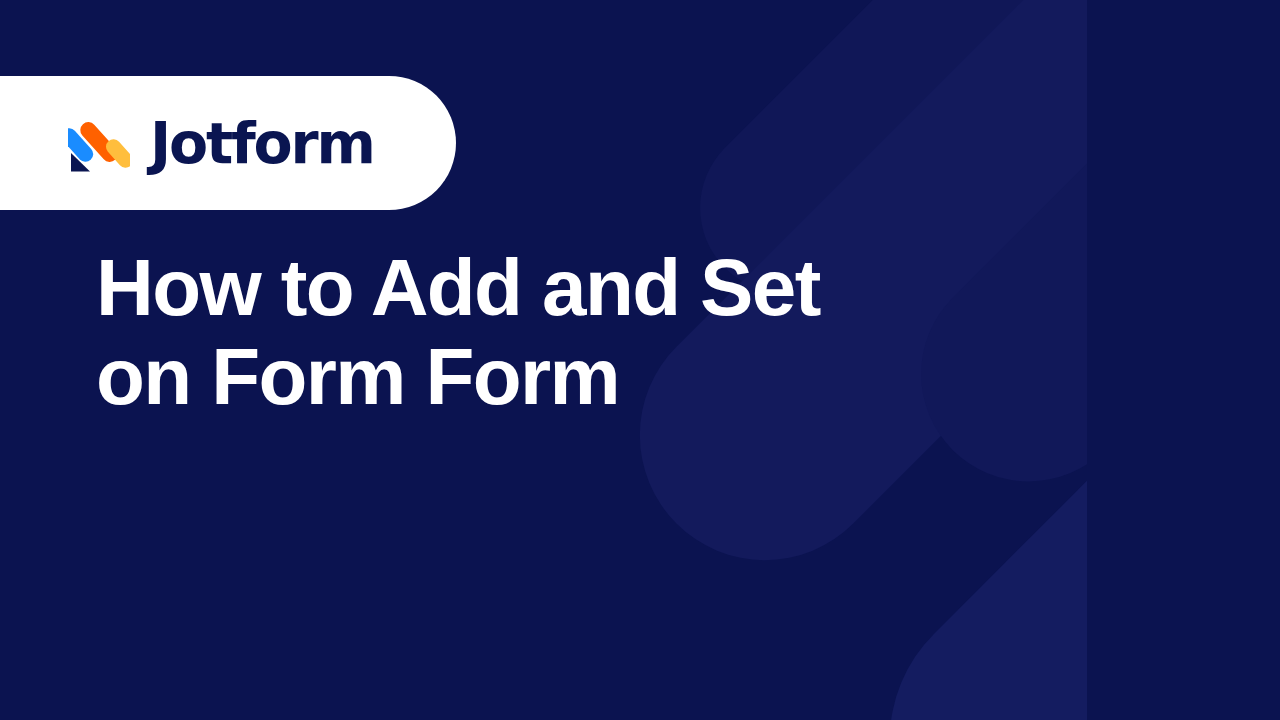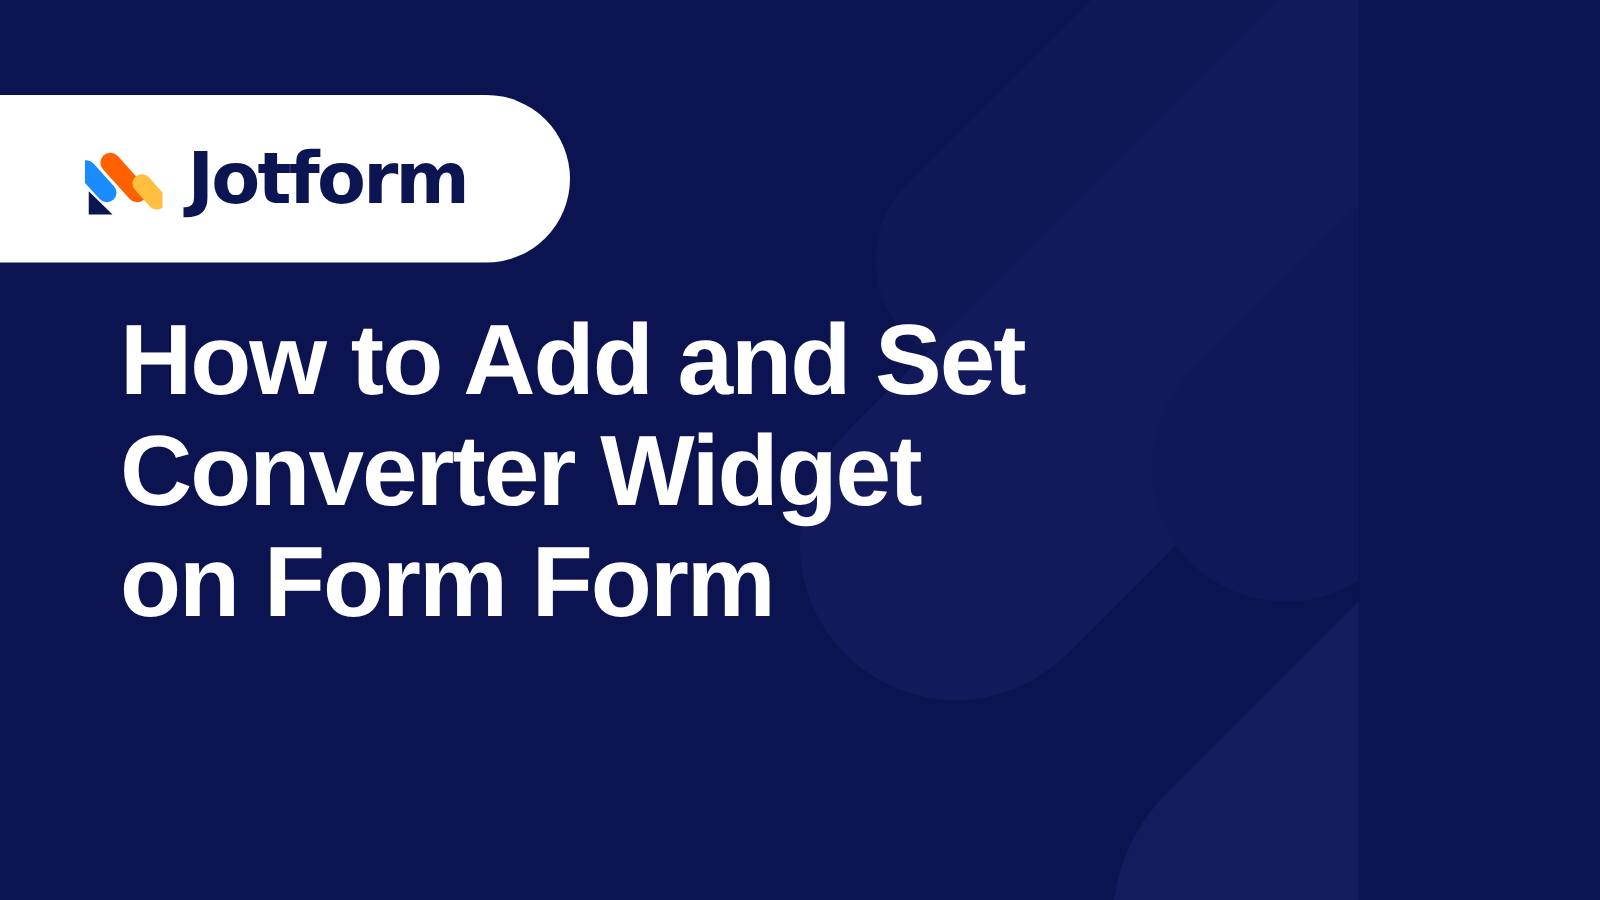--- a/index.html
+++ b/index.html
@@ -151,17 +151,16 @@
         <rect x="44" y="25" width="15" height="33" rx="7.5" transform="rotate(-42 51.5 41.5)" fill="#ffbe3d"></rect>
 
         <path d="M3 41 L22 59.5 L3 59.5 Z" fill="#0a1551"></path>
       </svg>
     </div>
     <div class="logo-word">Jotform</div>
   </div>
 
   <div class="headline">
     <div class="headline-line">How to Add and Set</div>
-    <div class="headline-line">Converter Widget</div>
     <div class="headline-line">on Form Form</div>
   </div>
 
 </div>
 
 </body></html>

